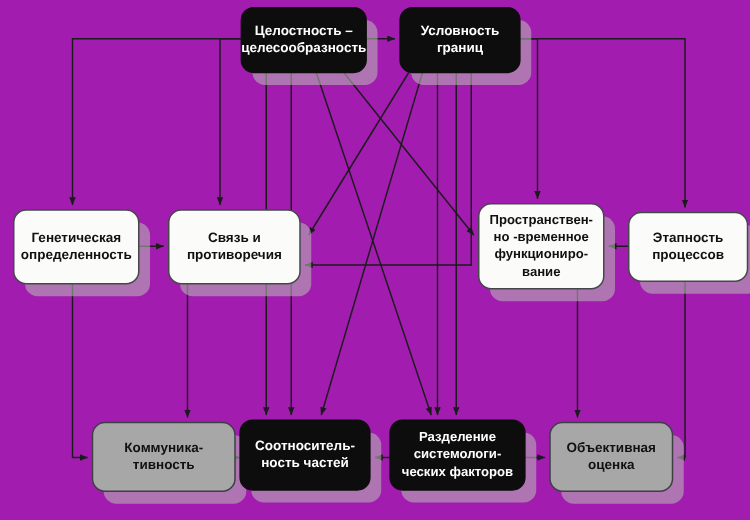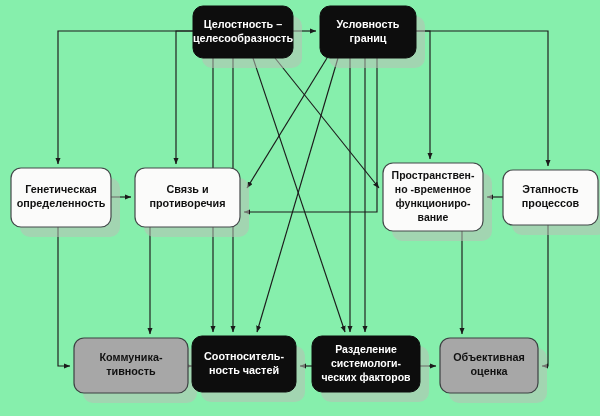--- a/index.html
+++ b/index.html
@@ -4,21 +4,21 @@
 <style>
   html, body {
     margin: 0;
     padding: 0;
     background: #ffffff;
   }
   #diagram-root {
     position: relative;
     width: 600px;
     height: 416px;
-    background: #86efac;
+    background: #a21caf;
     overflow: hidden;
     font-family: "Liberation Sans", sans-serif;
   }
   #diagram-svg {
     position: absolute;
     left: 0;
     top: 0;
     width: 600px;
     height: 416px;
     display: block;

